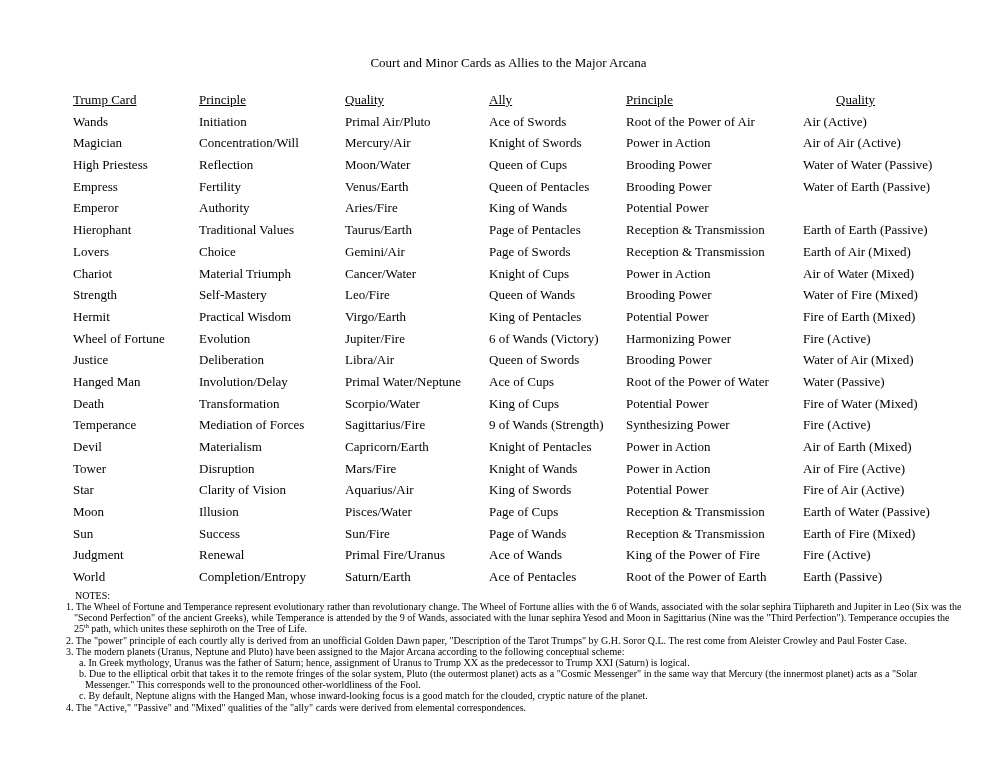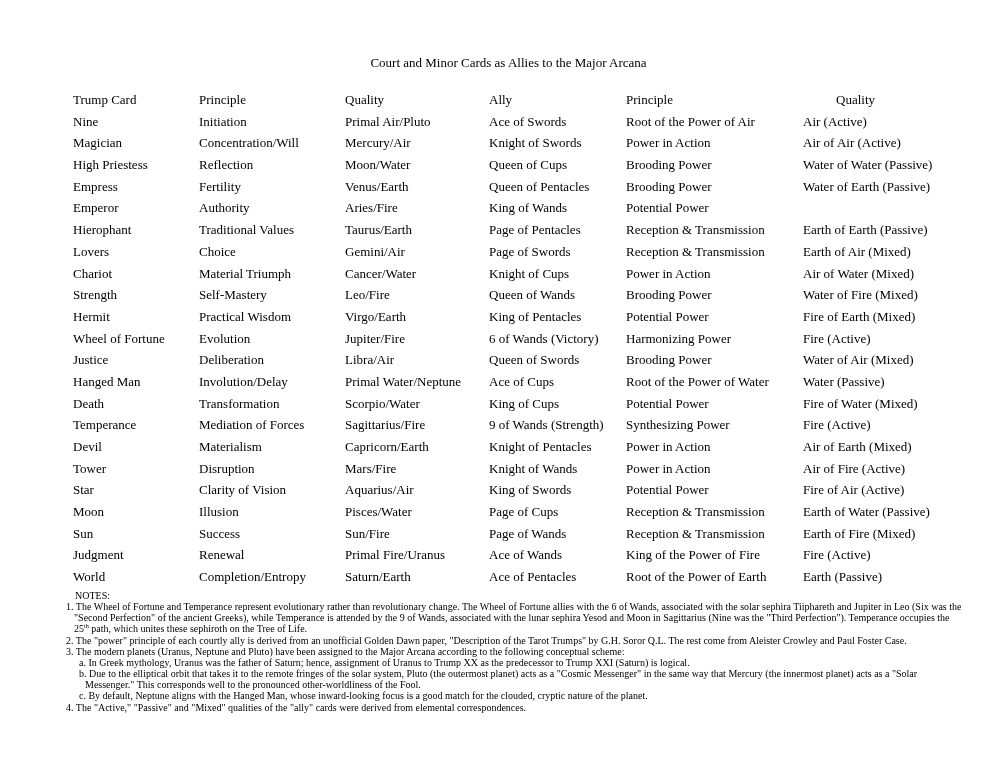--- a/index.html
+++ b/index.html
@@ -26,21 +26,21 @@
   .tr {
     display: grid;
     grid-template-columns: 126px 146px 144px 137px 177px 197px;
     height: 21.7px;
     line-height: 21.7px;
   }
   .td, .th {
     white-space: nowrap;
     overflow: visible;
   }
-  .th span { }
+  .th span { text-decoration: underline; }
   .th.h-last { padding-left: 33px; }
   .notes {
     position: absolute;
     left: 66px; top: 590px;
     width: 896px;
     font-size: 10px;
     line-height: 11.15px;
   }
   .notes-heading { margin-left: 9px; }
   .note { margin: 0; padding-left: 8px; text-indent: -8px; }
@@ -56,21 +56,21 @@
   <div class="tr">
     <div class="th"><span>Trump Card</span></div>
     <div class="th"><span>Principle</span></div>
     <div class="th"><span>Quality</span></div>
     <div class="th"><span>Ally</span></div>
     <div class="th"><span>Principle</span></div>
     <div class="th h-last"><span>Quality</span></div>
   </div>
   <div id="table-body">
   <div class="tr">
-    <div class="td">Nine</div>
+    <div class="td">Wands</div>
     <div class="td">Initiation</div>
     <div class="td">Primal Air/Pluto</div>
     <div class="td">Ace of Swords</div>
     <div class="td">Root of the Power of Air</div>
     <div class="td">Air (Active)</div>
   </div>
 
   <div class="tr">
     <div class="td">Magician</div>
     <div class="td">Concentration/Will</div>

